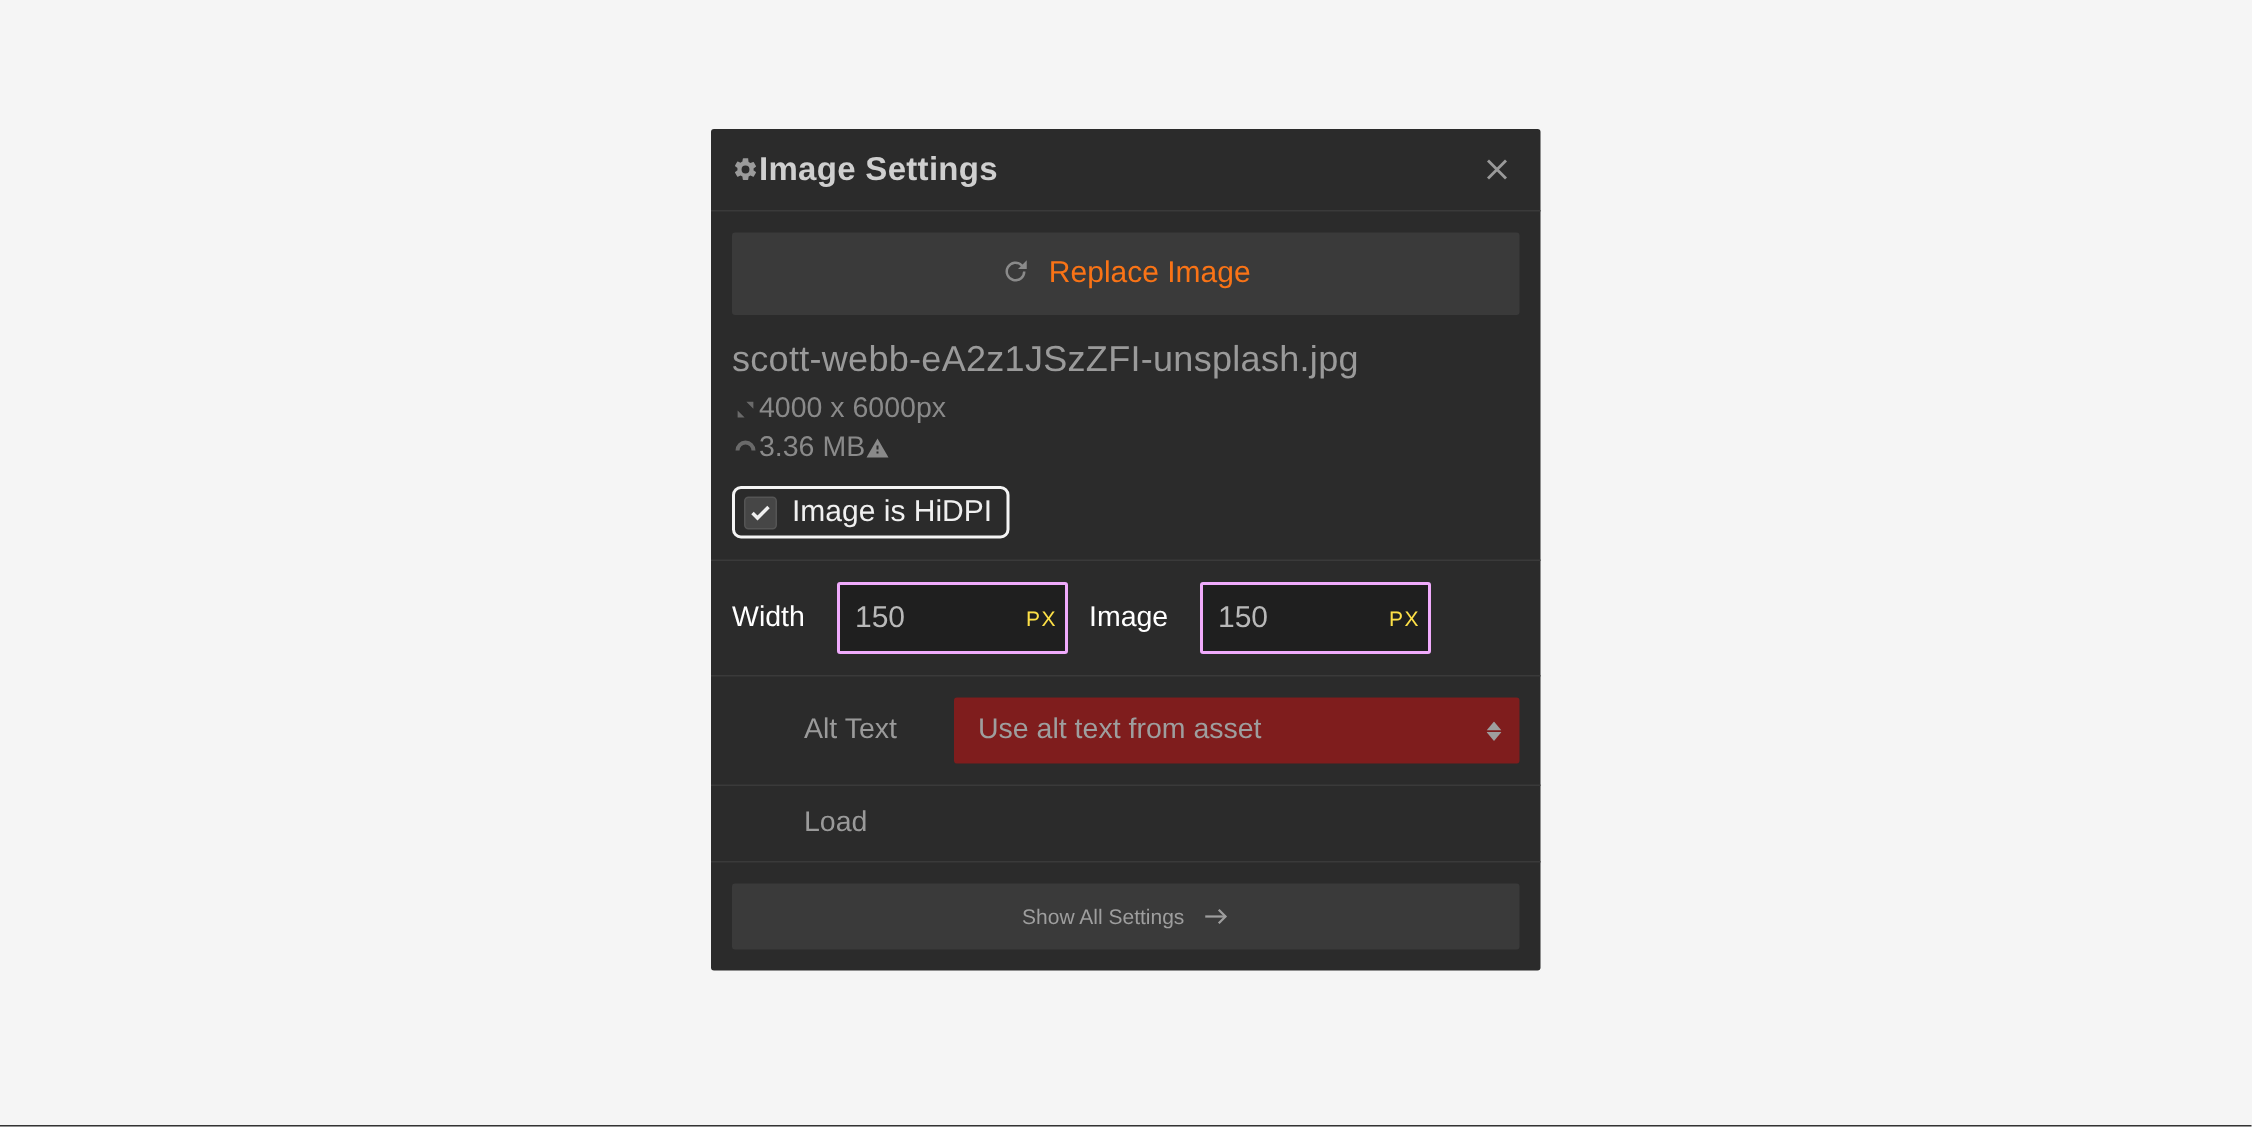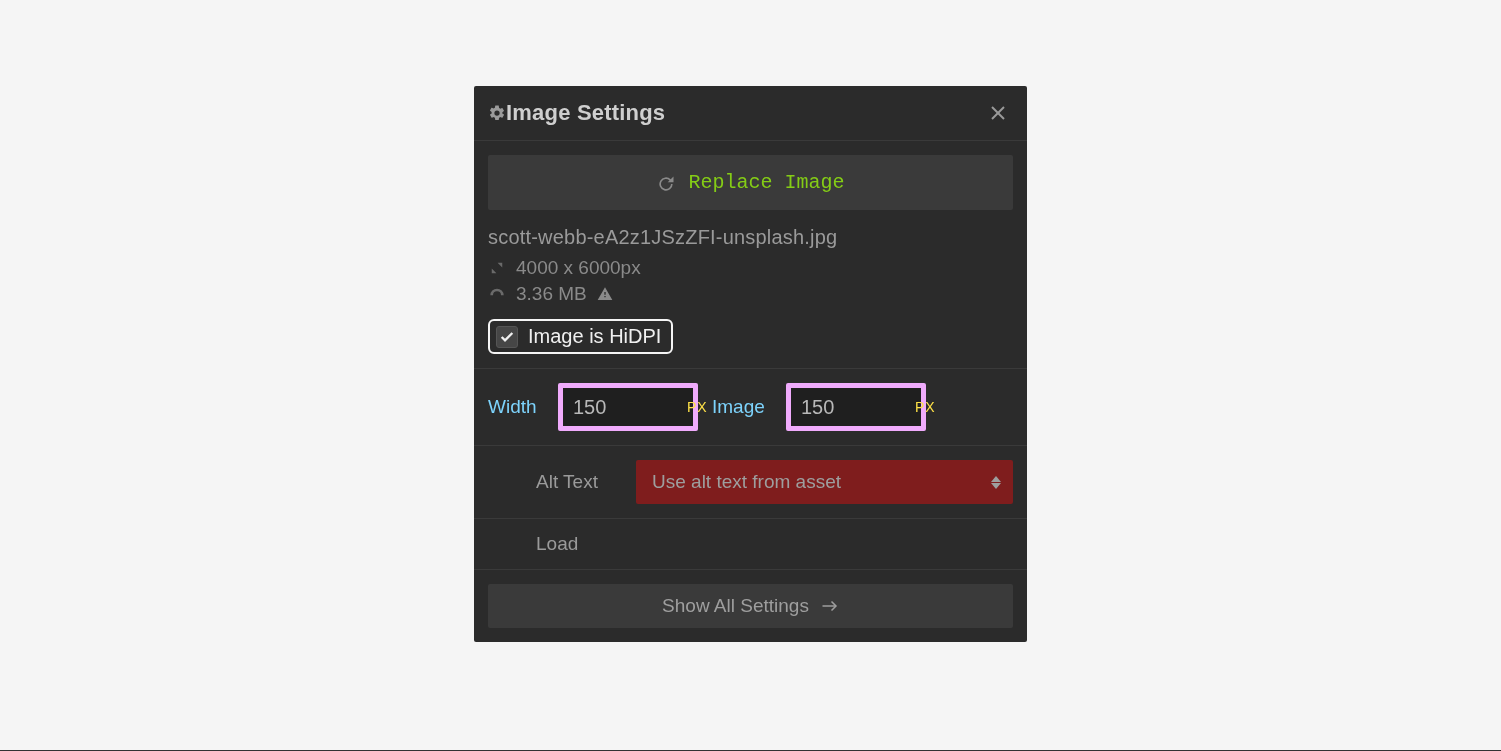--- a/index.html
+++ b/index.html
@@ -46,42 +46,40 @@
   }
   .section {
     padding: 14px 14px;
     border-bottom: 1px solid #3a3a3a;
   }
   .section.no-border { border-bottom: none; }
   .replace-btn {
     width: 100%;
     background: #3a3a3a;
     border: none;
-    color: #84cc16;
+    color: #f97316;
     font-size: 20px;
     padding: 16px 0;
     display: flex;
-    align-items: flex-end;
+    align-items: flex-start;
     justify-content: center;
     gap: 12px;
     cursor: pointer;
     border-radius: 2px;
-    font-family: Liberation Mono, monospace;
   }
   .filename {
     color: #9a9a9a;
-    font-size: 20px;
+    font-size: 24px;
     margin-top: 16px;
     margin-bottom: 8px;
     letter-spacing: 0.2px;
   }
   .meta-row {
     display: flex;
     align-items: center;
-    gap: 10px;
     color: #8a8a8a;
     font-size: 19px;
     margin: 4px 0;
   }
   .meta-icon {
     width: 18px;
     height: 18px;
     display: flex;
     align-items: center;
     justify-content: center;
@@ -111,34 +109,34 @@
   .hidpi-label {
     color: #f0f0f0;
     font-size: 20px;
   }
   .dim-row {
     display: flex;
     align-items: center;
     gap: 14px;
   }
   .dim-label {
-    color: #7dd3fc;
+    color: #ffffff;
     font-size: 19px;
     min-width: 56px;
   }
   .dim-label.h { min-width: 60px; }
   .input-wrap {
     display: flex;
     align-items: center;
     background: #1f1f1f;
-    border: 5px solid #f0abfc;
+    border: 2px solid #f0abfc;
     border-radius: 2px;
     padding: 12px 10px;
     height: 48px;
-    width: 140px;
+    width: 154px;
     justify-content: space-between;
   }
   .input-val {
     background: transparent;
     border: none;
     color: #b8b8b8;
     font-size: 20px;
     width: 70px;
     outline: none;
   }
@@ -181,21 +179,21 @@
     line-height: 0.5;
     color: #9e9e9e;
     font-size: 10px;
     gap: 1px;
   }
   .show-all {
     width: 100%;
     background: #3a3a3a;
     border: none;
     color: #9e9e9e;
-    font-size: 19px;
+    font-size: 14px;
     height: 44px;
     display: flex;
     align-items: center;
     justify-content: center;
     gap: 12px;
     cursor: pointer;
     border-radius: 2px;
   }
   svg { display: block; }
 </style>

